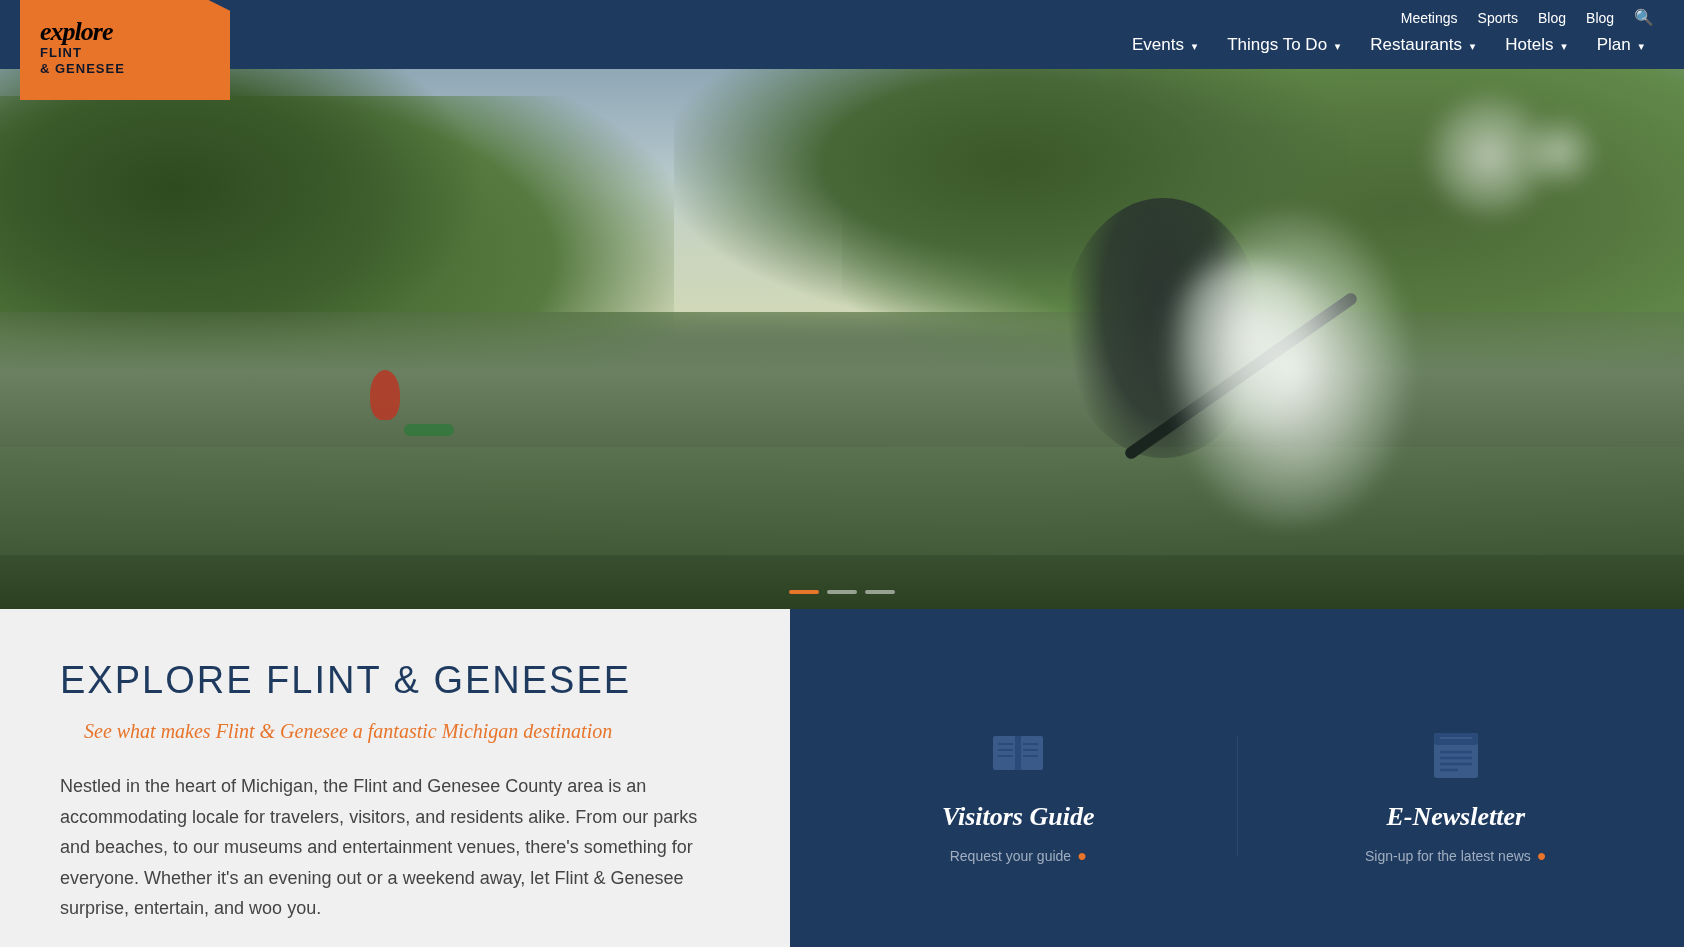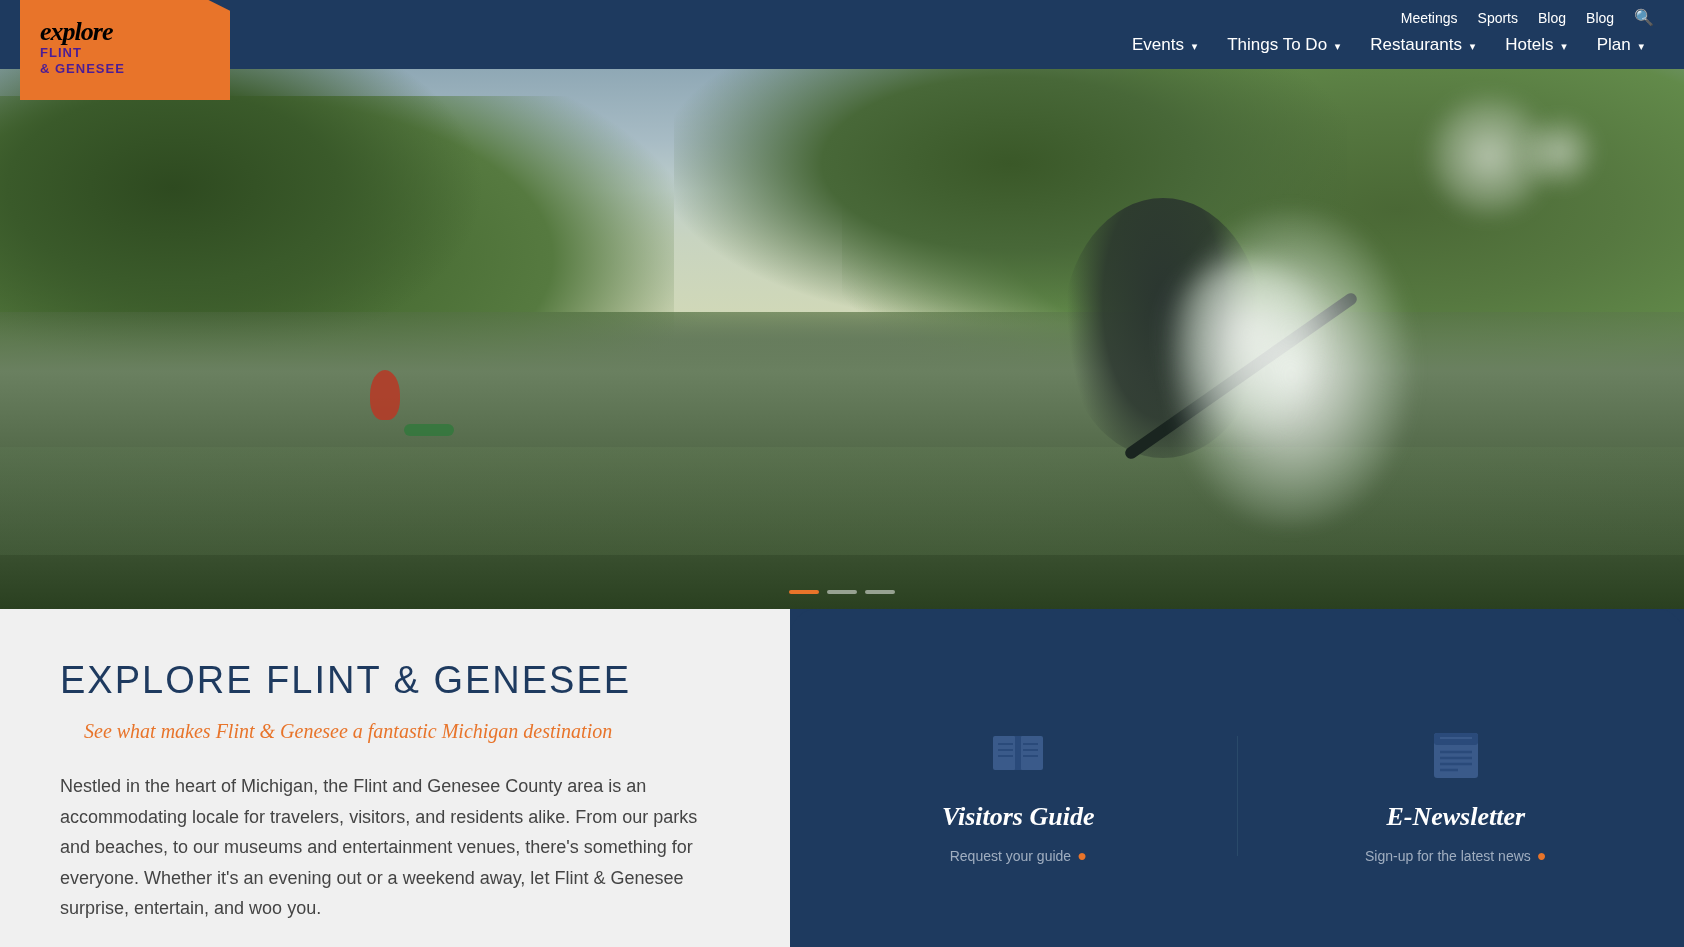--- a/index.html
+++ b/index.html
@@ -76,21 +76,21 @@
       font-family: 'Georgia', serif;
       font-style: italic;
       color: #000000;
       font-size: 26px;
       font-weight: 700;
       line-height: 1;
       letter-spacing: -1px;
     }
     .logo-flint {
       font-family: Arial, sans-serif;
-      color: #4c1d95;
+      color: #0f172a;
       font-size: 13px;
       font-weight: 700;
       letter-spacing: 1px;
       line-height: 1.2;
     }
 
     
     .hero {
       position: relative;
       width: 100%;

